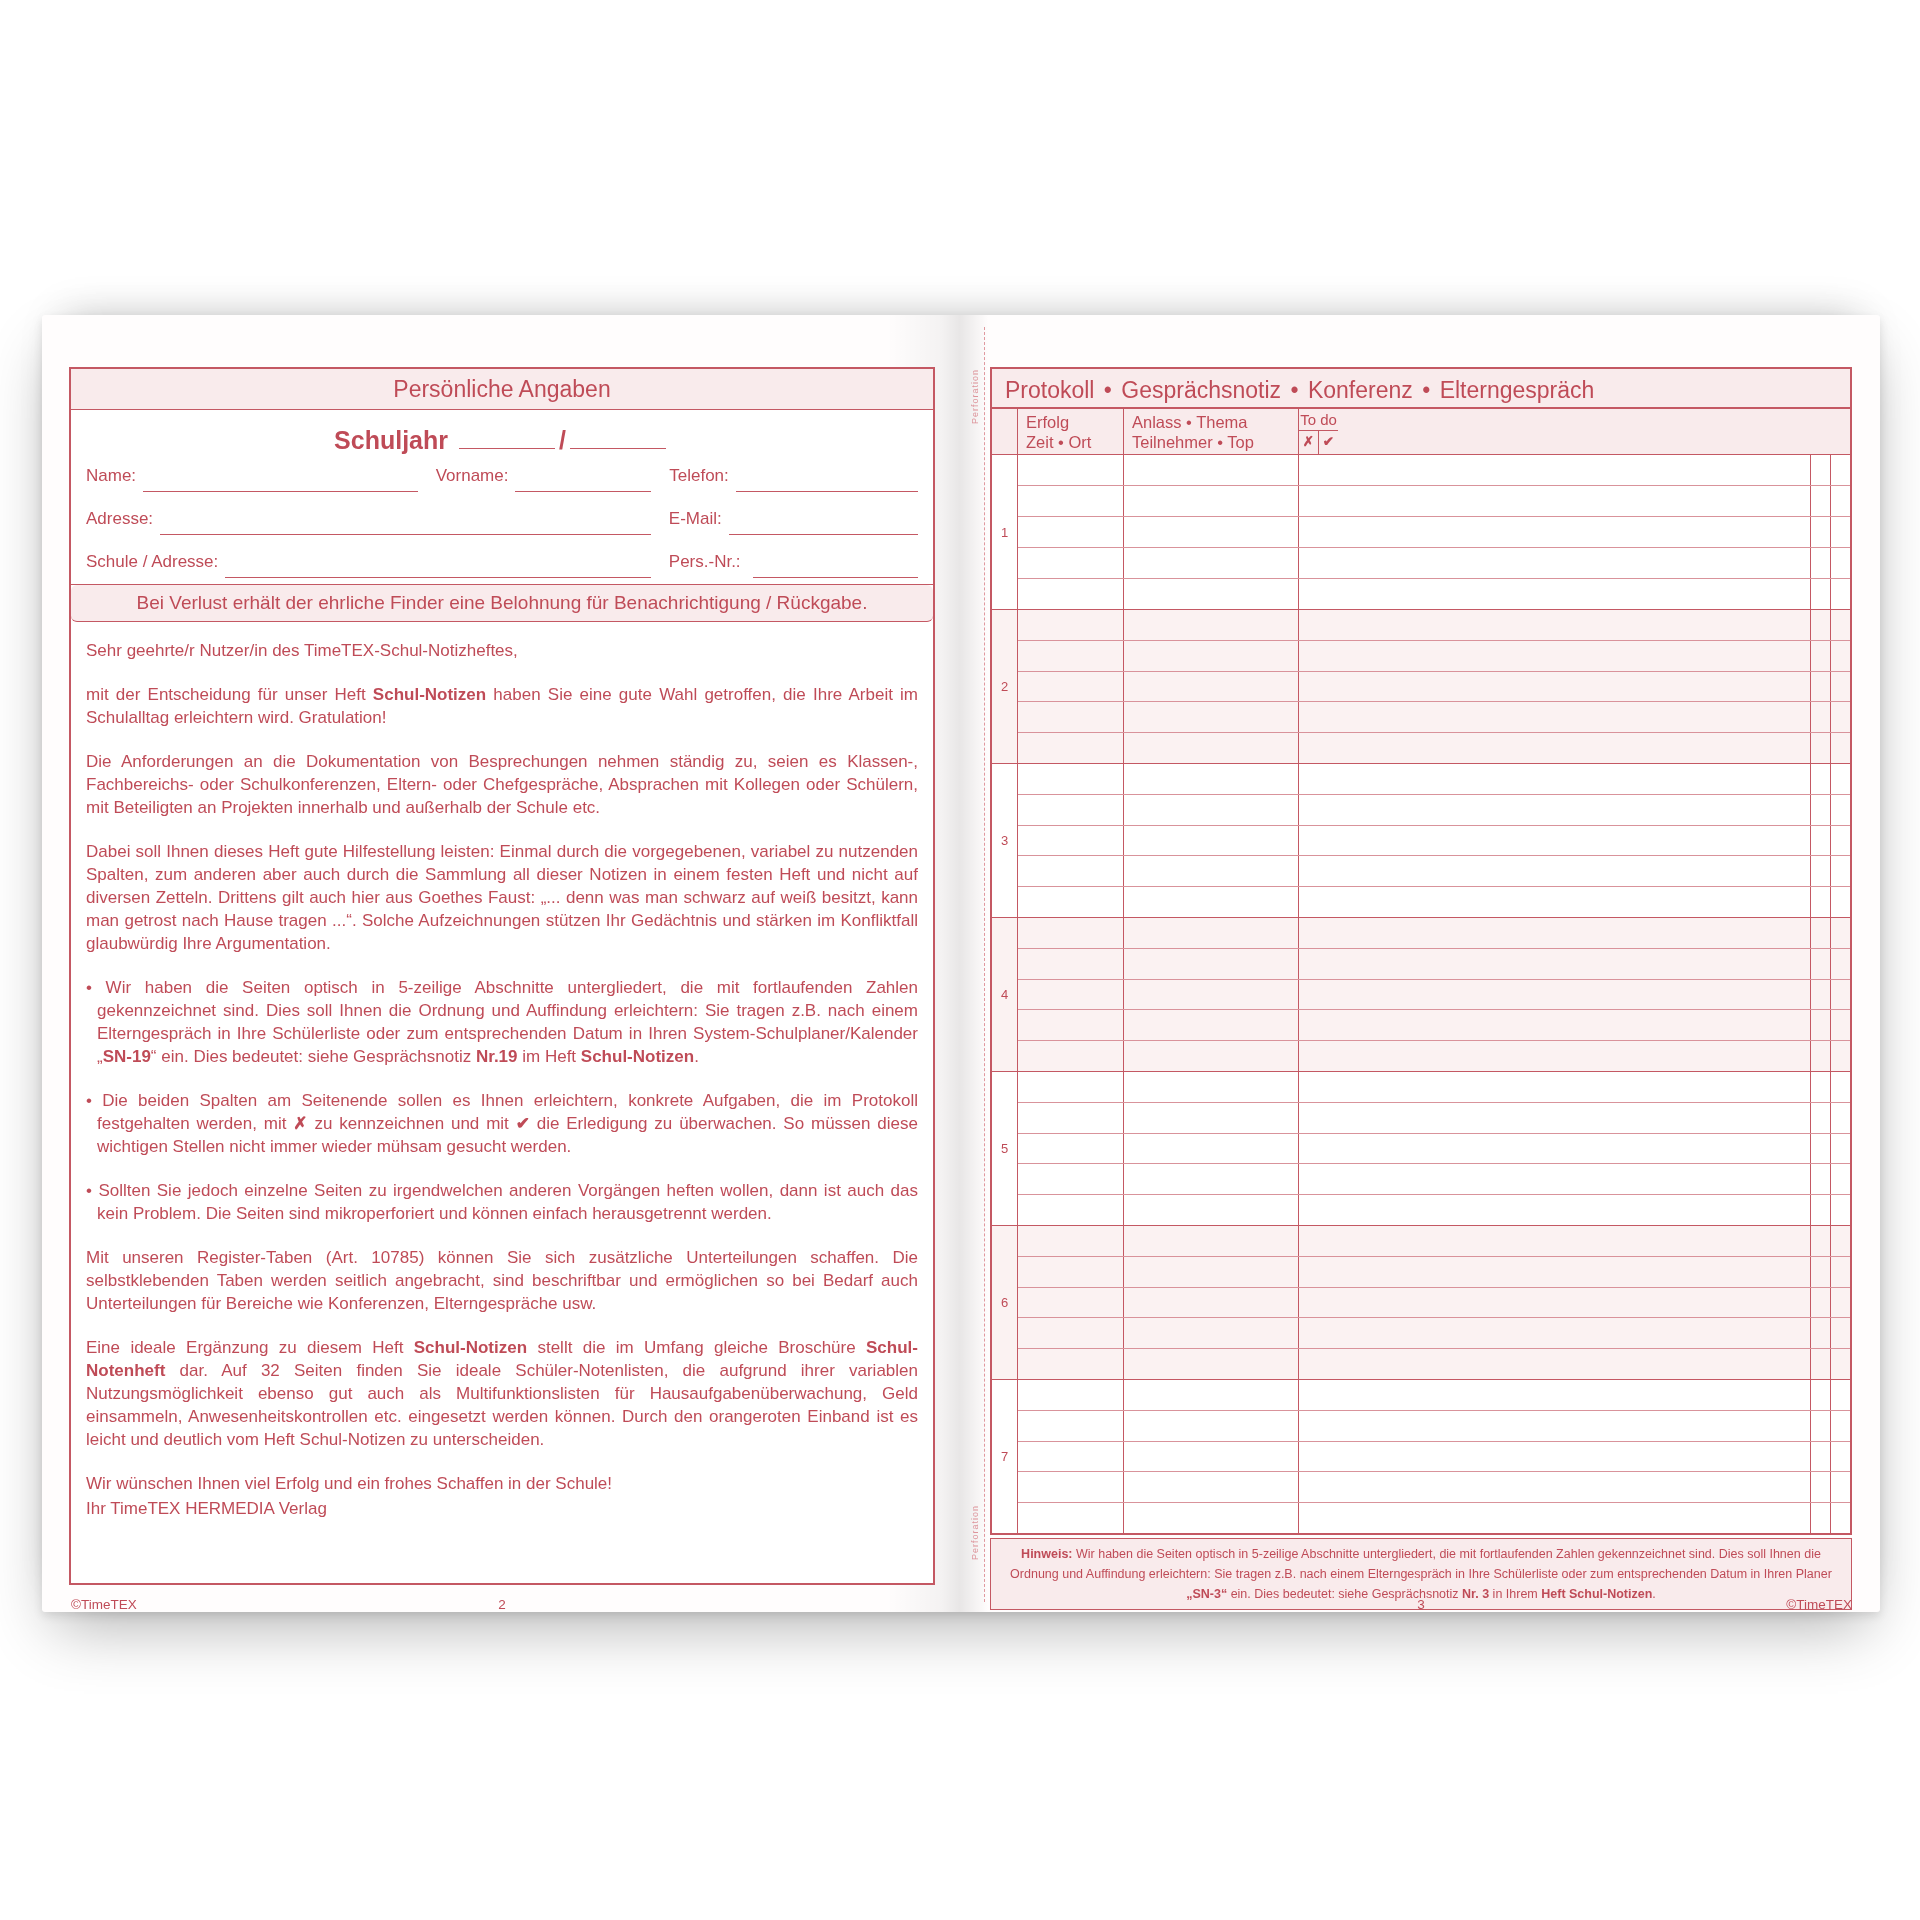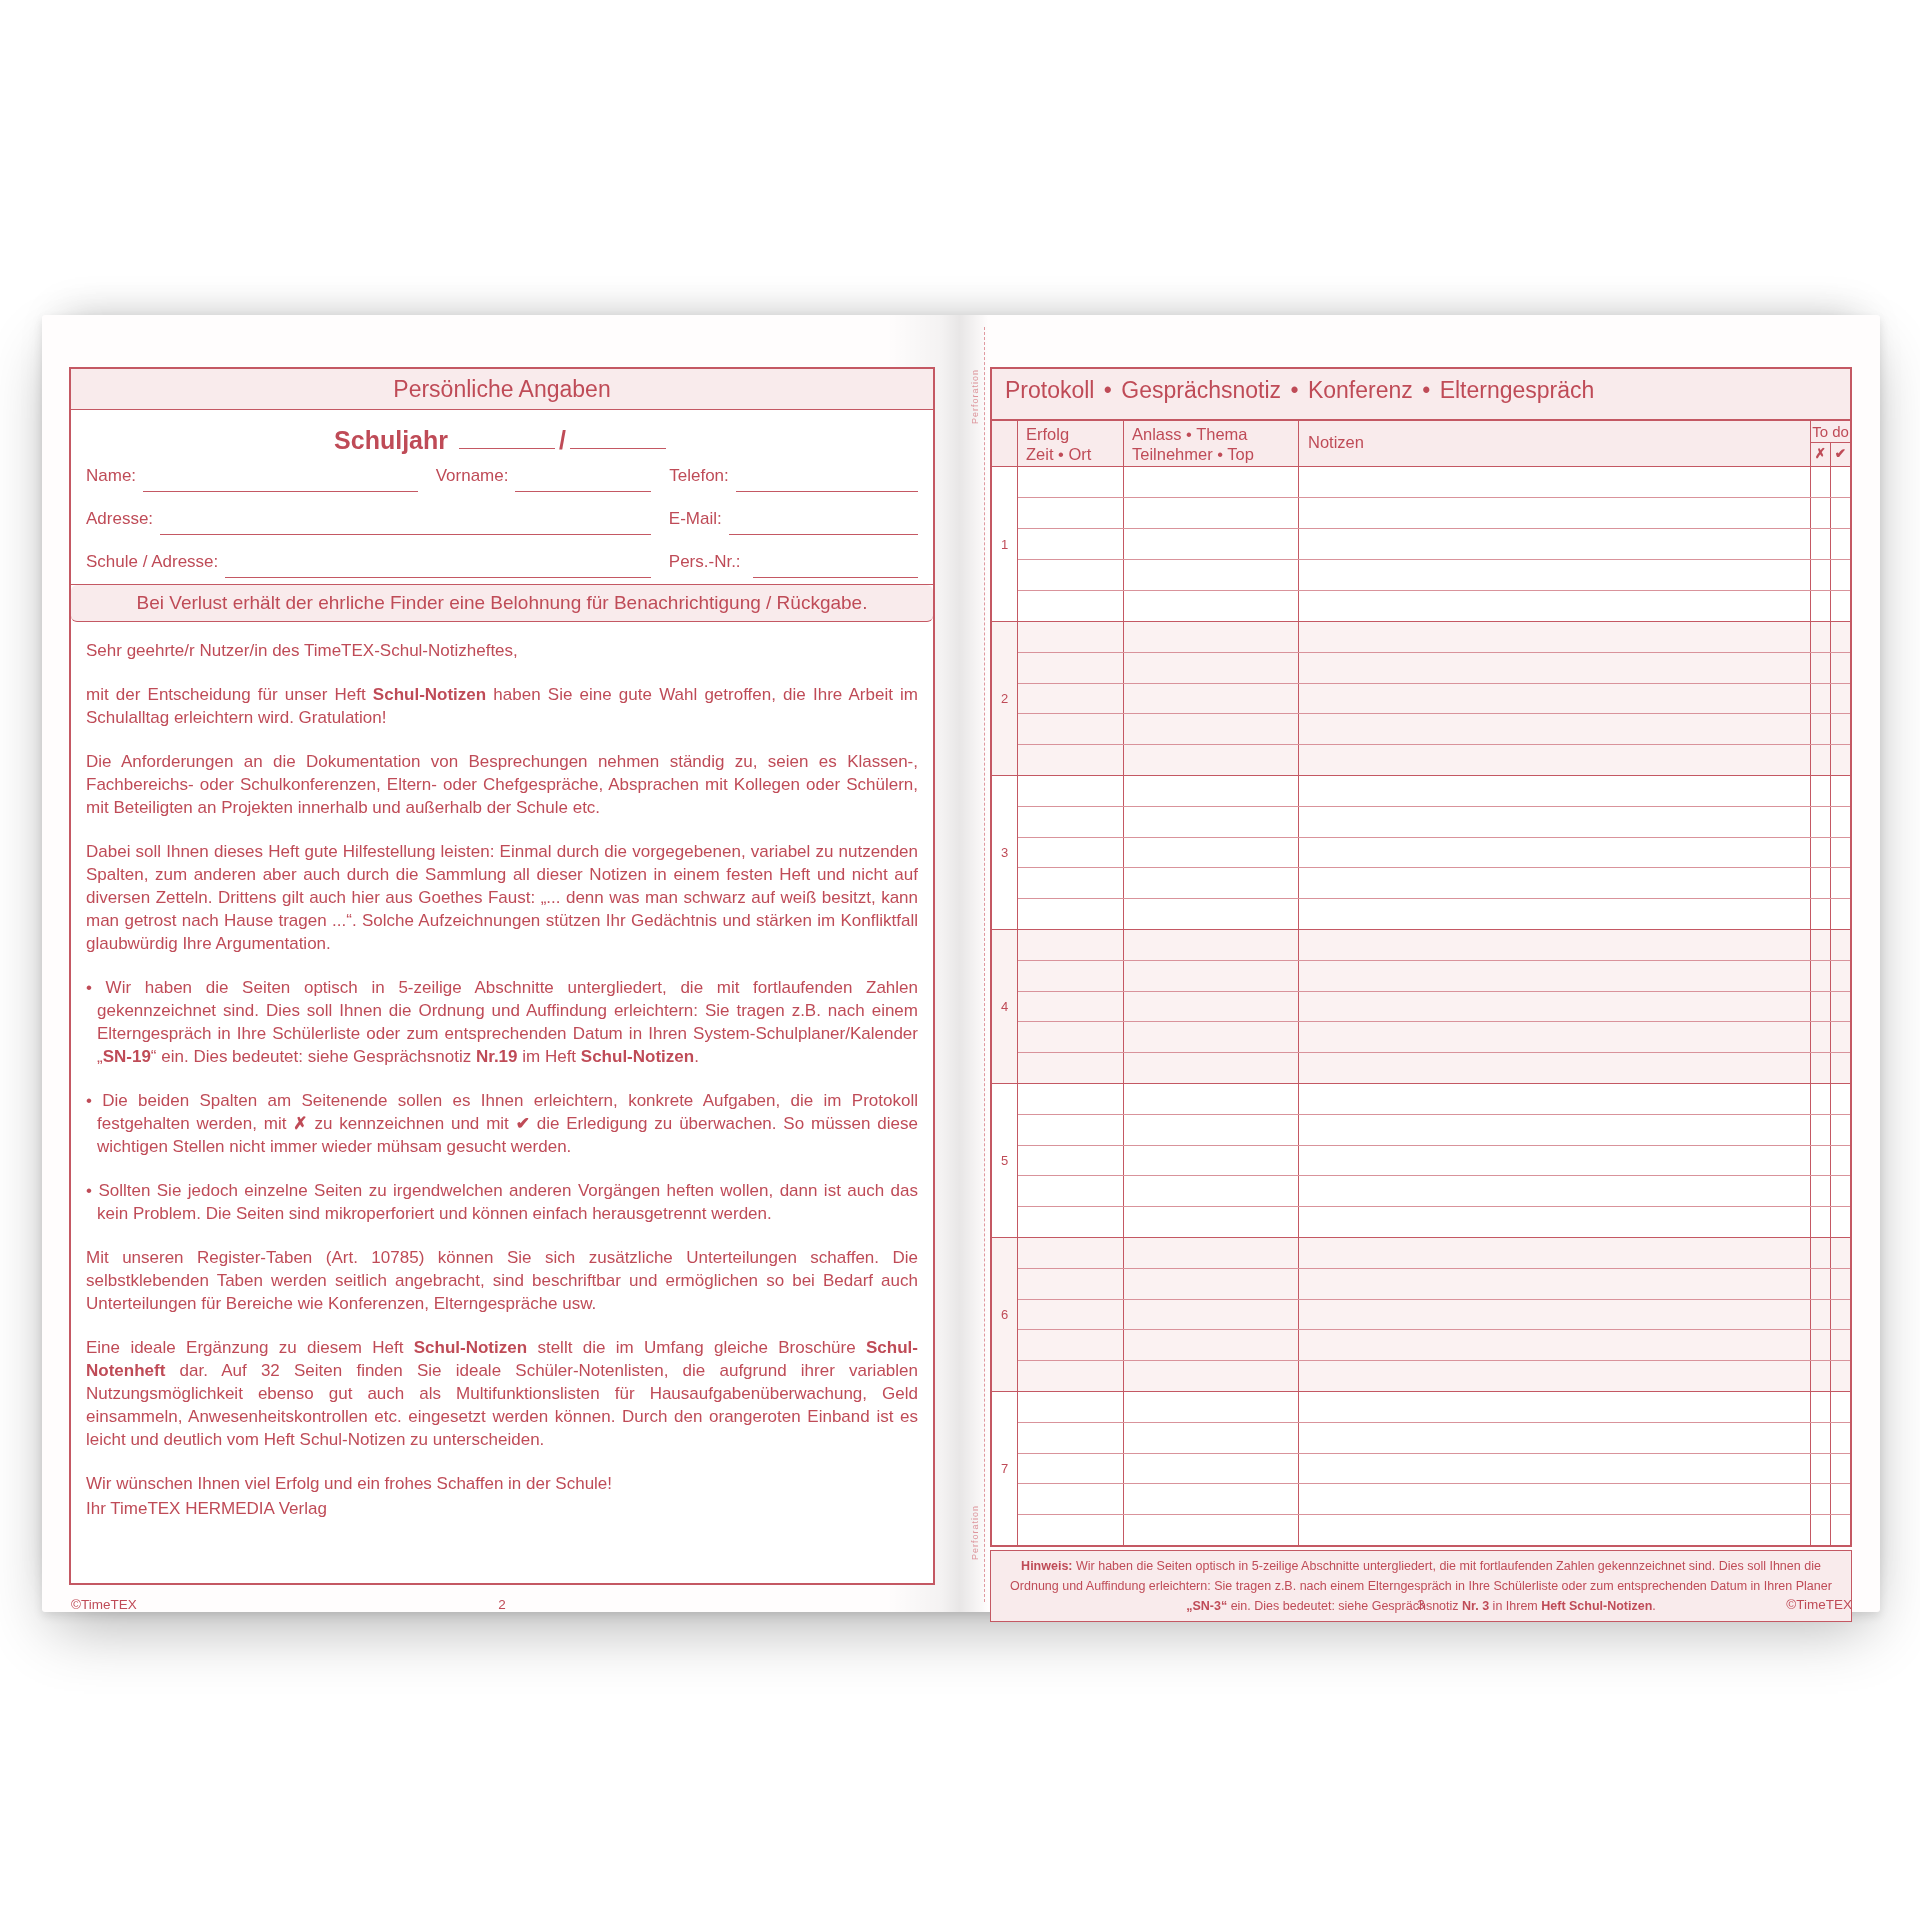--- a/index.html
+++ b/index.html
@@ -75,21 +75,21 @@
   .perf-label{
     position:absolute;left:-15px;
     writing-mode:vertical-rl;transform:rotate(180deg);
     font-size:9px;letter-spacing:1px;color:#dd949b;white-space:nowrap;
   }
   .perf-label.top{top:42px;}
   .perf-label.bot{bottom:42px;}
 
   .rbox{position:absolute;left:48px;top:52px;width:862px;}
   .rtitle{
-    height:54px;line-height:42px;padding-left:13px;
+    height:42px;line-height:42px;padding-left:13px;
     background:var(--pink);border:2px solid var(--border);
     font-size:23px;word-spacing:3px;
   }
   .rtable{border:2px solid var(--border);border-top:none;}
   .thead{display:flex;height:46px;background:var(--pink);border-bottom:1.6px solid var(--border);font-size:16.5px;line-height:1.22;}
   .h-num{width:26px;border-right:1.5px solid var(--border);}
   .h-datum{width:106px;border-right:1.5px solid var(--border);padding:3px 0 0 8px;}
   .h-anlass{width:175px;border-right:1.5px solid var(--border);padding:3px 0 0 8px;}
   .h-notizen{flex:1 1 0;border-right:1.5px solid var(--border);padding:11px 0 0 9px;}
   .h-todo{width:39px;display:flex;flex-direction:column;text-align:center;}
@@ -201,21 +201,20 @@
         <div class="thead">
           <div class="h-num"></div>
           <div class="h-datum">
             <div>Erfolg</div>
             <div>Zeit • Ort</div>
           </div>
           <div class="h-anlass">
             <div>Anlass • Thema</div>
             <div>Teilnehmer • Top</div>
           </div>
-          <div class="h-notizen">Notizen</div>
           <div class="h-todo">
             <div class="h-todo-label">To do</div>
             <div class="h-todo-marks">
               <span class="h-mark-x">✗</span>
               <span>✔</span>
             </div>
           </div>
         </div>
         <div id="tbody">
             <div class="tgroup">

